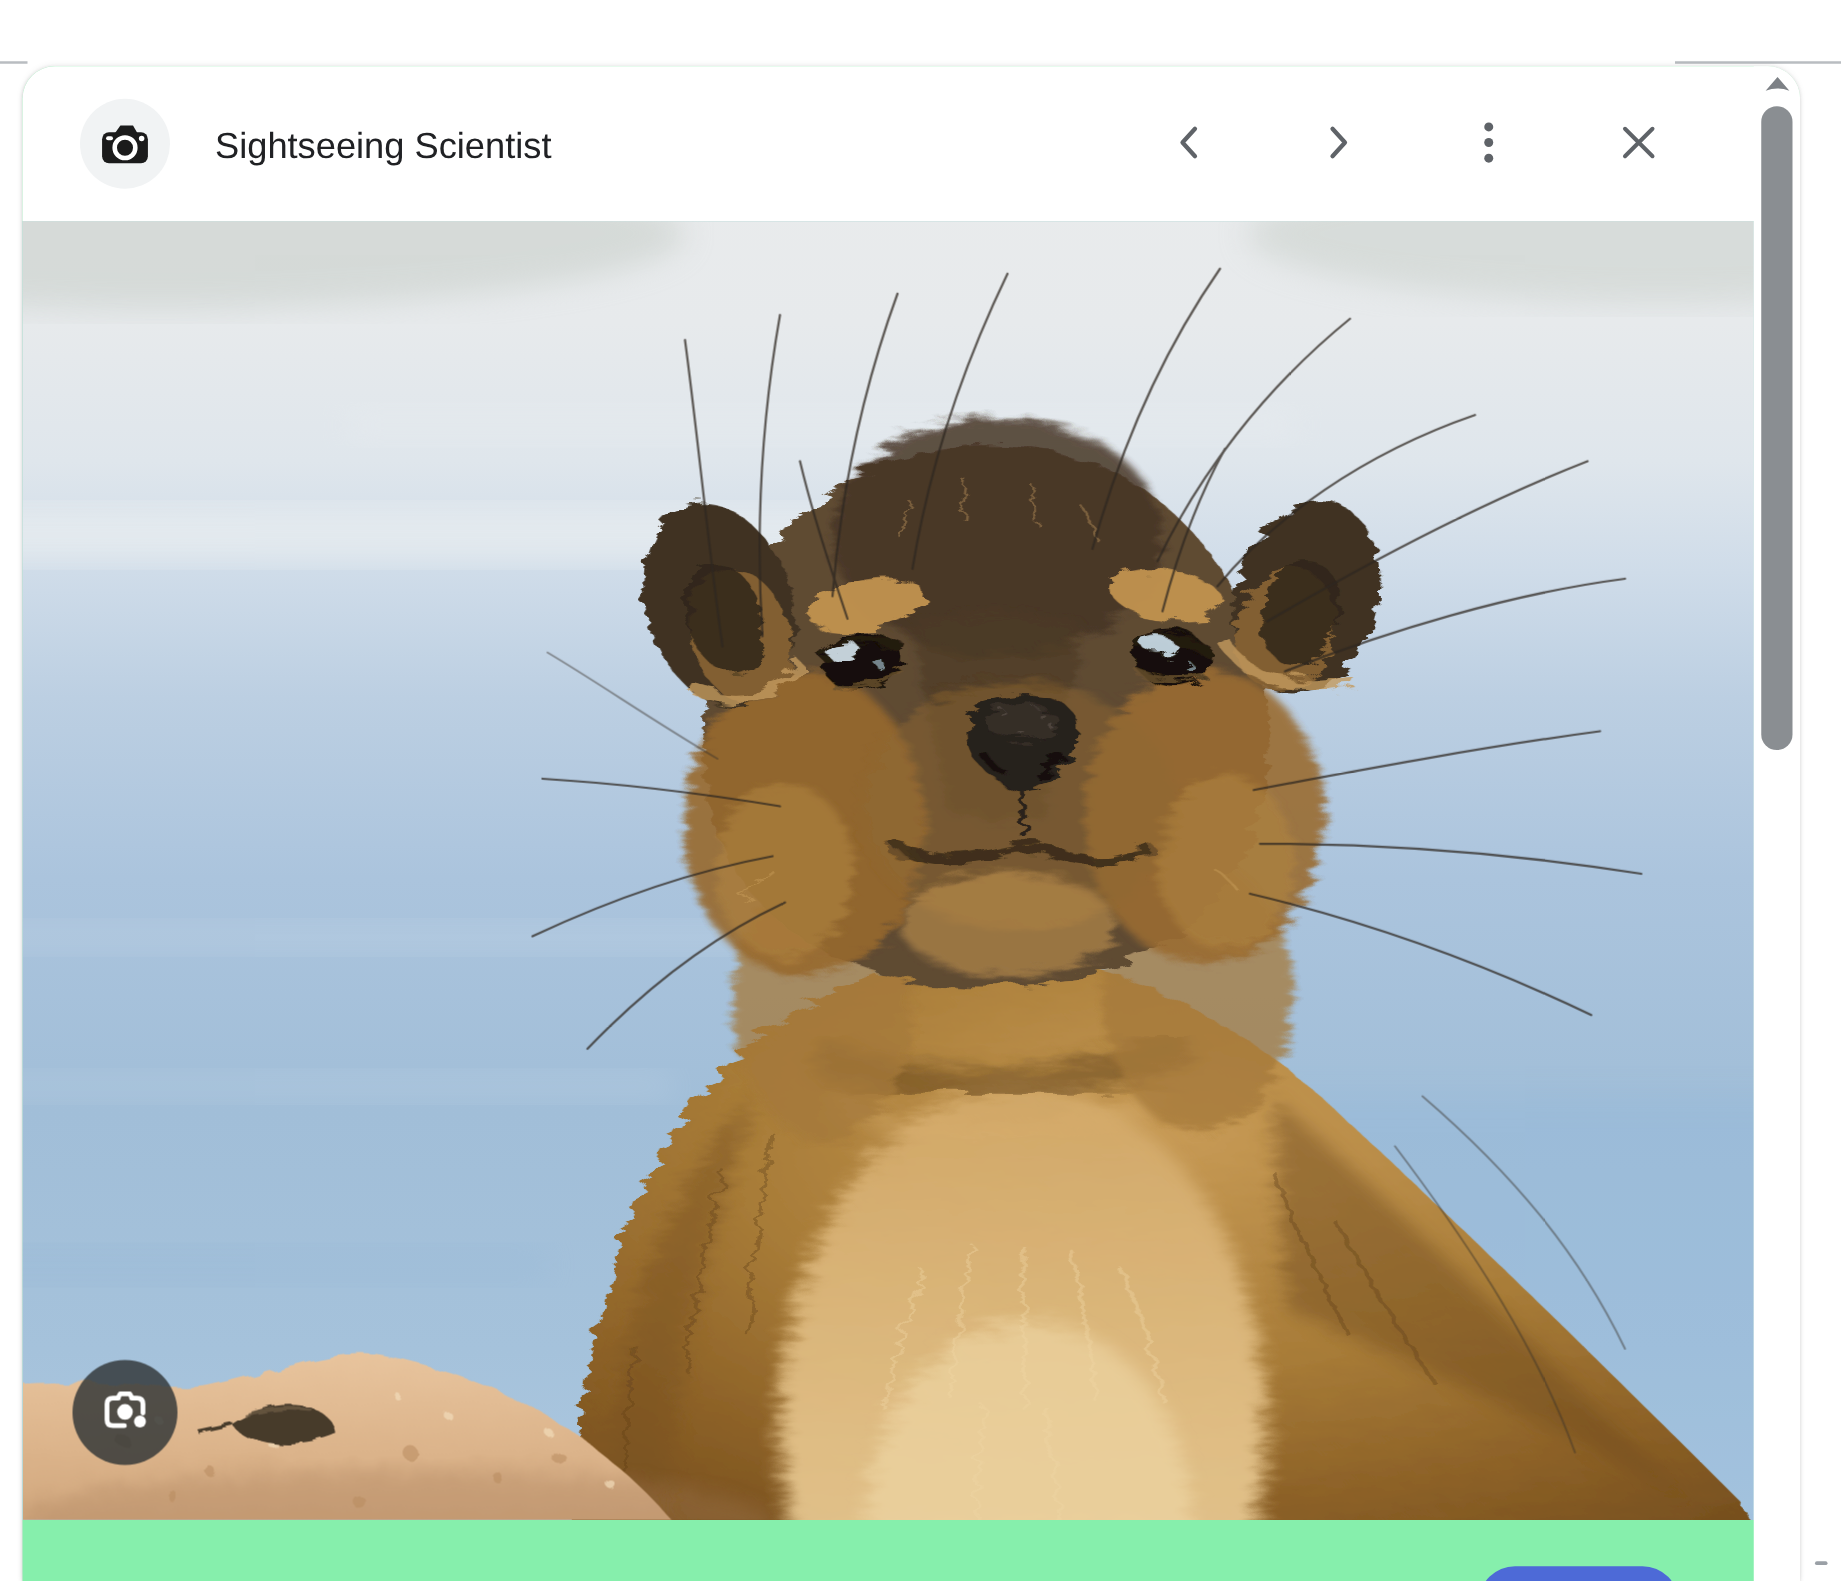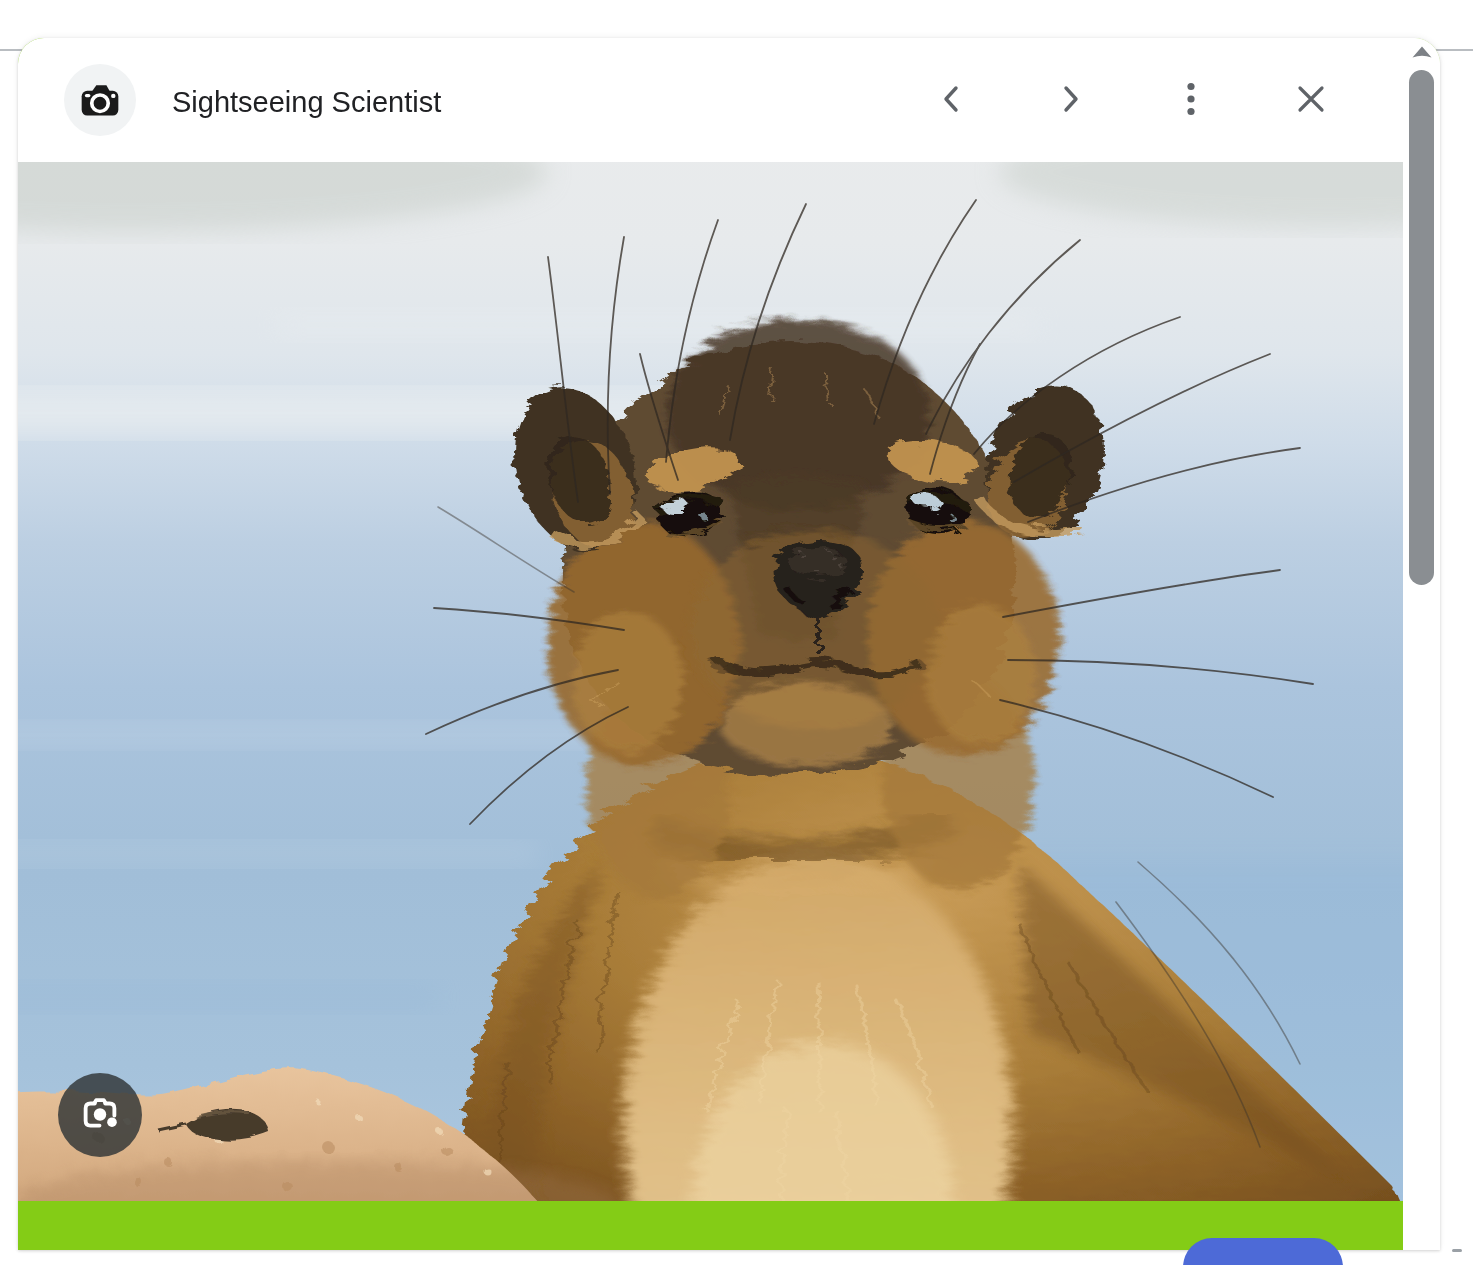--- a/index.html
+++ b/index.html
@@ -8,22 +8,22 @@
   .page { position:relative; width:1473px; height:1265px; background:#ffffff; }
 
   
   .behind-line { position:absolute; top:49px; height:2px; background:#b9bdc1; z-index:1; }
   .behind-line.left  { left:0; width:22px; }
   .behind-line.right { left:1340px; width:133px; }
   .behind-dash { position:absolute; left:1452px; top:1249px; width:10px; height:3px;
                  background:#9aa0a6; border-radius:2px; z-index:1; }
 
   
-  .dialog { position:absolute; left:18px; top:38px; width:1422px; height:1212px;
-            background:#84cc16; border-radius:26px 26px 0 0; z-index:2;
+  .dialog { position:absolute; left:18px; top:53px; width:1422px; height:1212px;
+            background:#86efac; border-radius:26px 26px 0 0; z-index:2;
             box-shadow:0 1px 3px rgba(32,33,36,.18), 0 -1px 6px rgba(32,33,36,.06); }
 
   
   .header { position:absolute; left:0; top:0; width:100%; height:124px; background:#fff;
             border-radius:26px 26px 0 0; }
   .avatar { position:absolute; left:46px; top:26px; width:72px; height:72px; border-radius:50%;
             background:#f1f3f4; display:flex; align-items:center; justify-content:center;
             border:none; cursor:pointer; }
   .title  { position:absolute; left:154px; top:46px; font-size:29px; line-height:36px;
             color:#202124; white-space:nowrap; cursor:pointer; }

